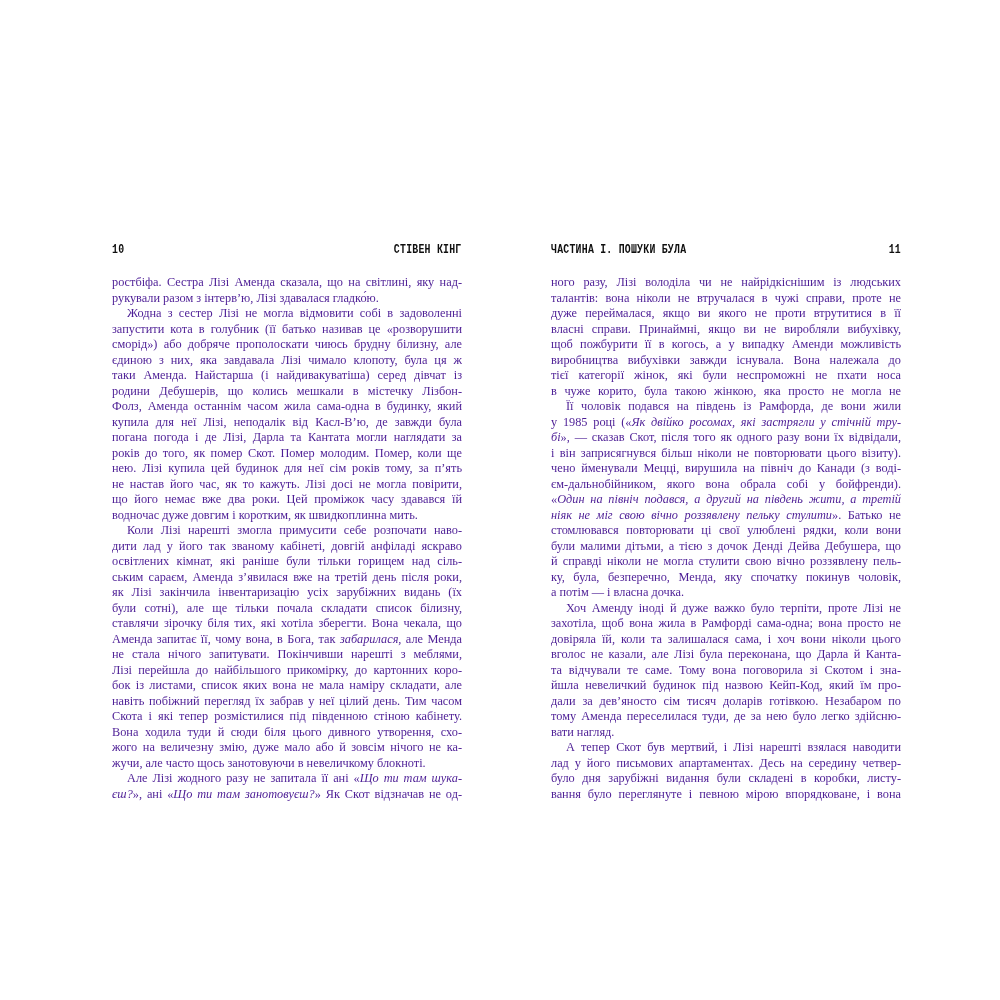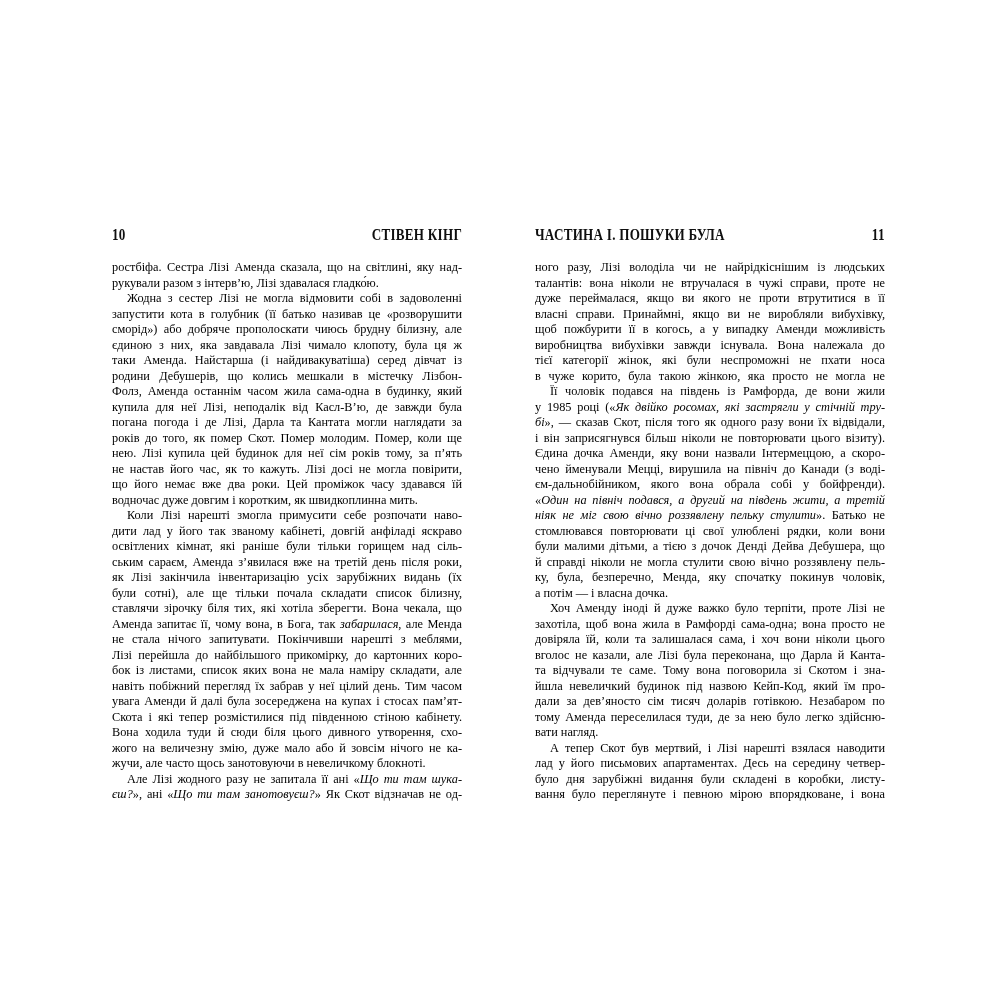--- a/index.html
+++ b/index.html
@@ -18,43 +18,44 @@
     position: absolute;
     inset: 0;
     background: #ffffff;
   }
   .page {
     position: absolute;
     top: 228px;
     width: 350px;
   }
   .page.left  { left: 112px; }
-  .page.right { left: 535px; }
+  .page.right { left: 551px; }
 
   .page-header {
     display: flex;
     justify-content: space-between;
     align-items: baseline;
     height: 14px;
     margin-bottom: 18px;
     color: #0f0f0f;
-    font-family: Liberation Serif, serif;
+    font-family: Liberation Mono, monospace;
     font-weight: bold;
-    font-size: 16px;
+    font-size: 12px;
     line-height: 14px;
+    margin-top: 15px;
   }
   .hdr {
     white-space: nowrap;
     letter-spacing: 0.3px;
     transform: scaleX(0.82);
   }
   .hdr.o-left  { transform-origin: 0 50%; }
   .hdr.o-right { transform-origin: 100% 50%; }
 
-  .page-body { color: #000000; }
+  .page-body { color: #4c1d95; }
   .line {
     font-size: 12.3px;
     line-height: 15.5px;
     height: 15.5px;
     text-align: justify;
     text-align-last: justify;
     overflow: hidden;
     white-space: normal;
   }
   .line.end { text-align-last: left; }
@@ -98,21 +99,20 @@
           <div class="line"><span>освітлених кімнат, які раніше були тільки горищем над сіль-</span></div>
           <div class="line"><span>ським сараєм, Аменда з’явилася вже на третій день після роки,</span></div>
           <div class="line"><span>як Лізі закінчила інвентаризацію усіх зарубіжних видань (їх</span></div>
           <div class="line"><span>були сотні), але ще тільки почала складати список білизну,</span></div>
           <div class="line"><span>ставлячи зірочку біля тих, які хотіла зберегти. Вона чекала, що</span></div>
           <div class="line"><span>Аменда запитає її, чому вона, в Бога, так </span><i>забарилася</i><span>, але Менда</span></div>
           <div class="line"><span>не стала нічого запитувати. Покінчивши нарешті з меблями,</span></div>
           <div class="line"><span>Лізі перейшла до найбільшого прикомірку, до картонних коро-</span></div>
           <div class="line"><span>бок із листами, список яких вона не мала наміру складати, але</span></div>
           <div class="line"><span>навіть побіжний перегляд їх забрав у неї цілий день. Тим часом</span></div>
-          <div class="line"><span>увага Аменди й далі була зосереджена на купах і стосах пам’ят-</span></div>
           <div class="line"><span>Скота і які тепер розмістилися під південною стіною кабінету.</span></div>
           <div class="line"><span>Вона ходила туди й сюди біля цього дивного утворення, схо-</span></div>
           <div class="line"><span>жого на величезну змію, дуже мало або й зовсім нічого не ка-</span></div>
           <div class="line end"><span>жучи, але часто щось занотовуючи в невеличкому блокноті.</span></div>
         </div>
         <div>
           <div class="line ind"><span>Але Лізі жодного разу не запитала її ані «</span><i>Що ти там шука-</i></div>
           <div class="line"><i>єш?</i><span>», ані «</span><i>Що ти там занотовуєш?</i><span>» Як Скот відзначав не од-</span></div>
         </div>
       </div>
@@ -132,21 +132,20 @@
           <div class="line"><span>щоб пожбурити її в когось, а у випадку Аменди можливість</span></div>
           <div class="line"><span>виробництва вибухівки завжди існувала. Вона належала до</span></div>
           <div class="line"><span>тієї категорії жінок, які були неспроможні не пхати носа</span></div>
           <div class="line"><span>в чуже корито, була такою жінкою, яка просто не могла не</span></div>
         </div>
         <div>
           <div class="line ind"><span>Її чоловік подався на південь із Рамфорда, де вони жили</span></div>
           <div class="line"><span>у 1985 році («</span><i>Як двійко росомах, які застрягли у стічній тру-</i></div>
           <div class="line"><i>бі</i><span>», — сказав Скот, після того як одного разу вони їх відвідали,</span></div>
           <div class="line"><span>і він заприсягнувся більш ніколи не повторювати цього візиту).</span></div>
-          <div class="line"><span>Єдина дочка Аменди, яку вони назвали Інтермеццою, а скоро-</span></div>
           <div class="line"><span>чено йменували Мецці, вирушила на північ до Канади (з воді-</span></div>
           <div class="line"><span>єм-дальнобійником, якого вона обрала собі у бойфренди).</span></div>
           <div class="line"><span>«</span><i>Один на північ подався, а другий на південь жити, а третій</i></div>
           <div class="line"><i>ніяк не міг свою вічно роззявлену пельку стулити</i><span>». Батько не</span></div>
           <div class="line"><span>стомлювався повторювати ці свої улюблені рядки, коли вони</span></div>
           <div class="line"><span>були малими дітьми, а тією з дочок Денді Дейва Дебушера, що</span></div>
           <div class="line"><span>й справді ніколи не могла стулити свою вічно роззявлену пель-</span></div>
           <div class="line"><span>ку, була, безперечно, Менда, яку спочатку покинув чоловік,</span></div>
           <div class="line end"><span>а потім — і власна дочка.</span></div>
         </div>

